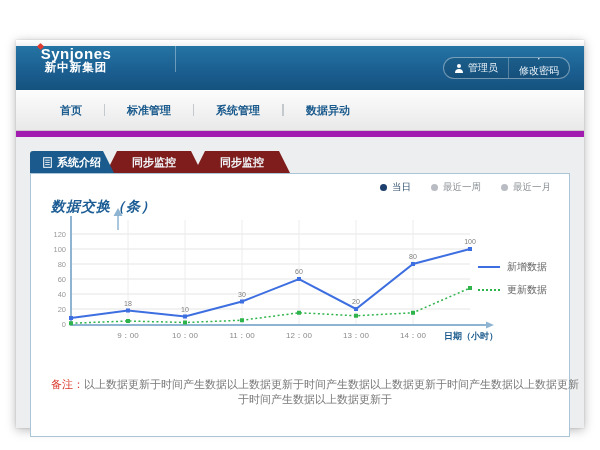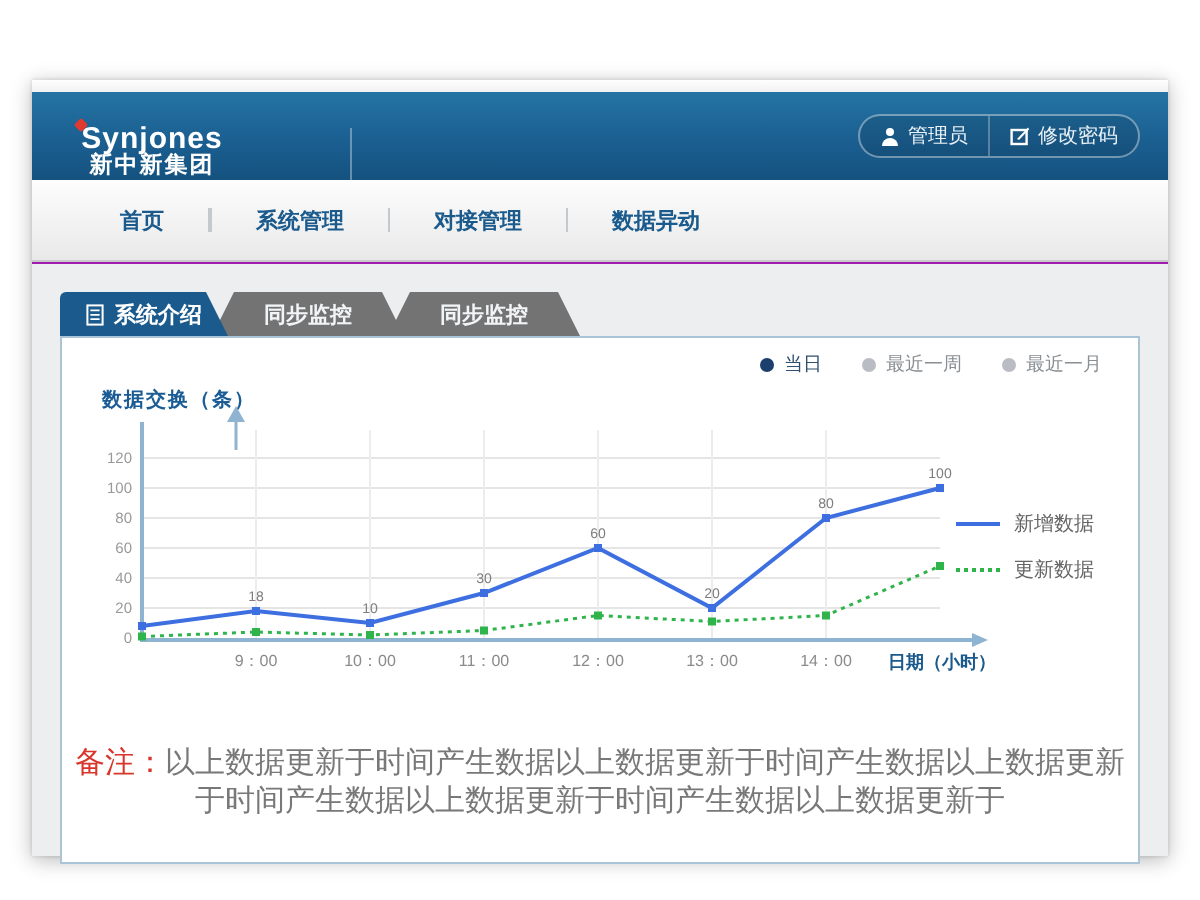--- a/index.html
+++ b/index.html
@@ -7,72 +7,72 @@
               font-family:"Liberation Sans","DejaVu Sans",sans-serif; }
 
   .window { position:absolute; left:16px; top:40px; width:568px; height:388px;
             background:#eceeef; box-shadow:0 2px 10px rgba(0,0,0,.28), 0 0 2px rgba(0,0,0,.15); }
 
   .win-topstrip { height:6px; background:linear-gradient(#ffffff,#f1f1f1); }
 
   
   .hdr { position:relative; height:44px;
          background:linear-gradient(180deg,#2474a4 0%, #1b5f91 55%, #14527f 100%);
-         display:flex; align-items:flex-end;gap:43px; }
+         display:flex; align-items:flex-start;gap:43px; }
   .logo { position:relative; margin-left:16px; width:88px; text-align:center; color:#fff; }
   .logo .l1 { font-size:15px; font-weight:bold; letter-spacing:.5px; line-height:15px; }
   .logo .l2 { font-size:11.5px; font-weight:bold; letter-spacing:1px; line-height:13px; }
   .logo .reddot { position:absolute; left:6px; top:-2px; width:5px; height:5px;
                   background:#e03a2f; border-radius:1px; transform:rotate(45deg); }
   .hdr-sep { width:1px; height:26px; background:rgba(255,255,255,.35); margin:0 12px; }
   .hdr-title { color:#fff; font-size:13px; letter-spacing:1px; }
   .usermenu { position:absolute; right:14px; top:11px; height:22px; display:flex; align-items:center;
               border:1px solid rgba(255,255,255,.4); border-radius:12px; background:rgba(0,0,0,.10); }
   .usermenu .uitem { display:flex; align-items:center; gap:4px; padding:0 10px; height:100%;
                      color:#eaf2f8; font-size:10px; cursor:pointer; }
-  .usermenu .uitem + .uitem { border-left:1px solid rgba(255,255,255,.28); }
+  .usermenu .uitem + .uitem { border-left:1px solid rgba(255,255,255,.28);flex-direction:column; }
   .uicon { width:10px; height:10px; display:inline-block; }
 
   
   .nav { height:41px; background:linear-gradient(#fdfdfd,#e9e9e9); border-bottom:1px solid #c9c9c9;
          display:flex; align-items:center; padding-left:22px; }
   .nav-item { color:#1a5a8c; font-size:11px; font-weight:bold; padding:0 22px; cursor:pointer; }
   .nav-div { width:1px; height:12px; background:#c4c9cd; }
 
   
-  .content { position:relative; height:268px; background:#eceeef; border-top:1px solid #a21caf; }
+  .content { position:relative; height:268px; background:#eceeef; border-top:6px solid #a21caf; }
   .tabs { position:absolute; left:14px; top:14px; height:22px; display:flex; }
   .tab { height:22px; display:flex; align-items:center; justify-content:center; gap:5px;
          font-size:11px; font-weight:bold; color:#fff; cursor:pointer; }
   .tab.active { width:84px; background:#1a5a8c; border-top-left-radius:3px;
                 clip-path:polygon(0 0, calc(100% - 11px) 0, 100% 100%, 0 100%); z-index:3; }
-  .tab.idle { width:96px; background:#737373; color:#f2f5f8; margin-left:-8px;
+  .tab.idle { width:96px; background:#7f1d1d; color:#f2f5f8; margin-left:-8px;
               clip-path:polygon(11px 0, calc(100% - 11px) 0, 100% 100%, 0 100%);font-family:Liberation Mono, monospace; }
   .tab.idle.second { z-index:2; } .tab.idle.third { z-index:1; }
 
   .panel { position:absolute; left:14px; top:36px; width:540px; height:264px;
            background:#fff; border:1px solid #aac5d8; }
 
   
   .filters { position:absolute; top:7px; right:18px; display:flex; gap:20px; }
   .radio { display:flex; align-items:center; gap:5px; font-size:9.5px; color:#8a8f94; cursor:pointer; }
   .radio .dot { width:7px; height:7px; border-radius:50%; background:#b9bdc3; }
   .radio.sel { color:#31506e; }
   .radio.sel .dot { background:#1c3f6e; }
 
-  .ylabel { position:absolute; left:20px; top:24px; color:#1b5c94; font-size:10px; font-weight:bold;
-            letter-spacing:1px; }
+  .ylabel { position:absolute; left:20px; top:24px; color:#1b5c94; font-size:14px; font-weight:bold;
+            letter-spacing:1px;font-style:italic; }
   .chart-svg { position:absolute; left:10px; top:30px; }
 
   .legend { position:absolute; right:22px; top:86px; display:flex; flex-direction:column; gap:9px; }
   .lg-row { display:flex; align-items:center; gap:7px; font-size:10px; color:#666; }
   .lg-line { width:22px; height:0; border-top:2px solid #3e6fe0; }
   .lg-dotted { width:22px; height:0; border-top:2px dotted #2fb44c; }
 
-  .note { position:absolute; left:0; top:203px; width:100%; text-align:center; font-size:15px;
+  .note { position:absolute; left:15px; top:203px; width:100%; text-align:center; font-size:11px;
           color:#787878; }
   .note .pfx { color:#d9362b; }
 </style>
 </head>
 <body>
 
 <div class="window">
   <div class="win-topstrip"></div>
 
   <div class="hdr">
@@ -97,24 +97,24 @@
           <path d="M3.5 6.5 L9 0.8 L9.6 1.6 L4.5 7 z" fill="#fff"></path>
         </svg>
         <span>修改密码</span>
       </div>
     </div>
   </div>
 
   <div class="nav">
     <div class="nav-item">首页</div>
     <div class="nav-div"></div>
+    <div class="nav-item">标准管理</div>
     <div class="nav-div"></div>
     <div class="nav-item">系统管理</div>
     <div class="nav-div"></div>
-    <div class="nav-item">对接管理</div>
     <div class="nav-div"></div>
     <div class="nav-item">数据异动</div>
   </div>
 
   <div class="content">
     <div class="tabs">
       <div class="tab active">
         <svg width="9" height="11" viewBox="0 0 9 11">
           <rect x="0.7" y="0.7" width="7.6" height="9.6" fill="none" stroke="#fff" stroke-width="1"></rect>
           <line x1="2.2" y1="3.2" x2="6.8" y2="3.2" stroke="#fff" stroke-width="0.9"></line>

